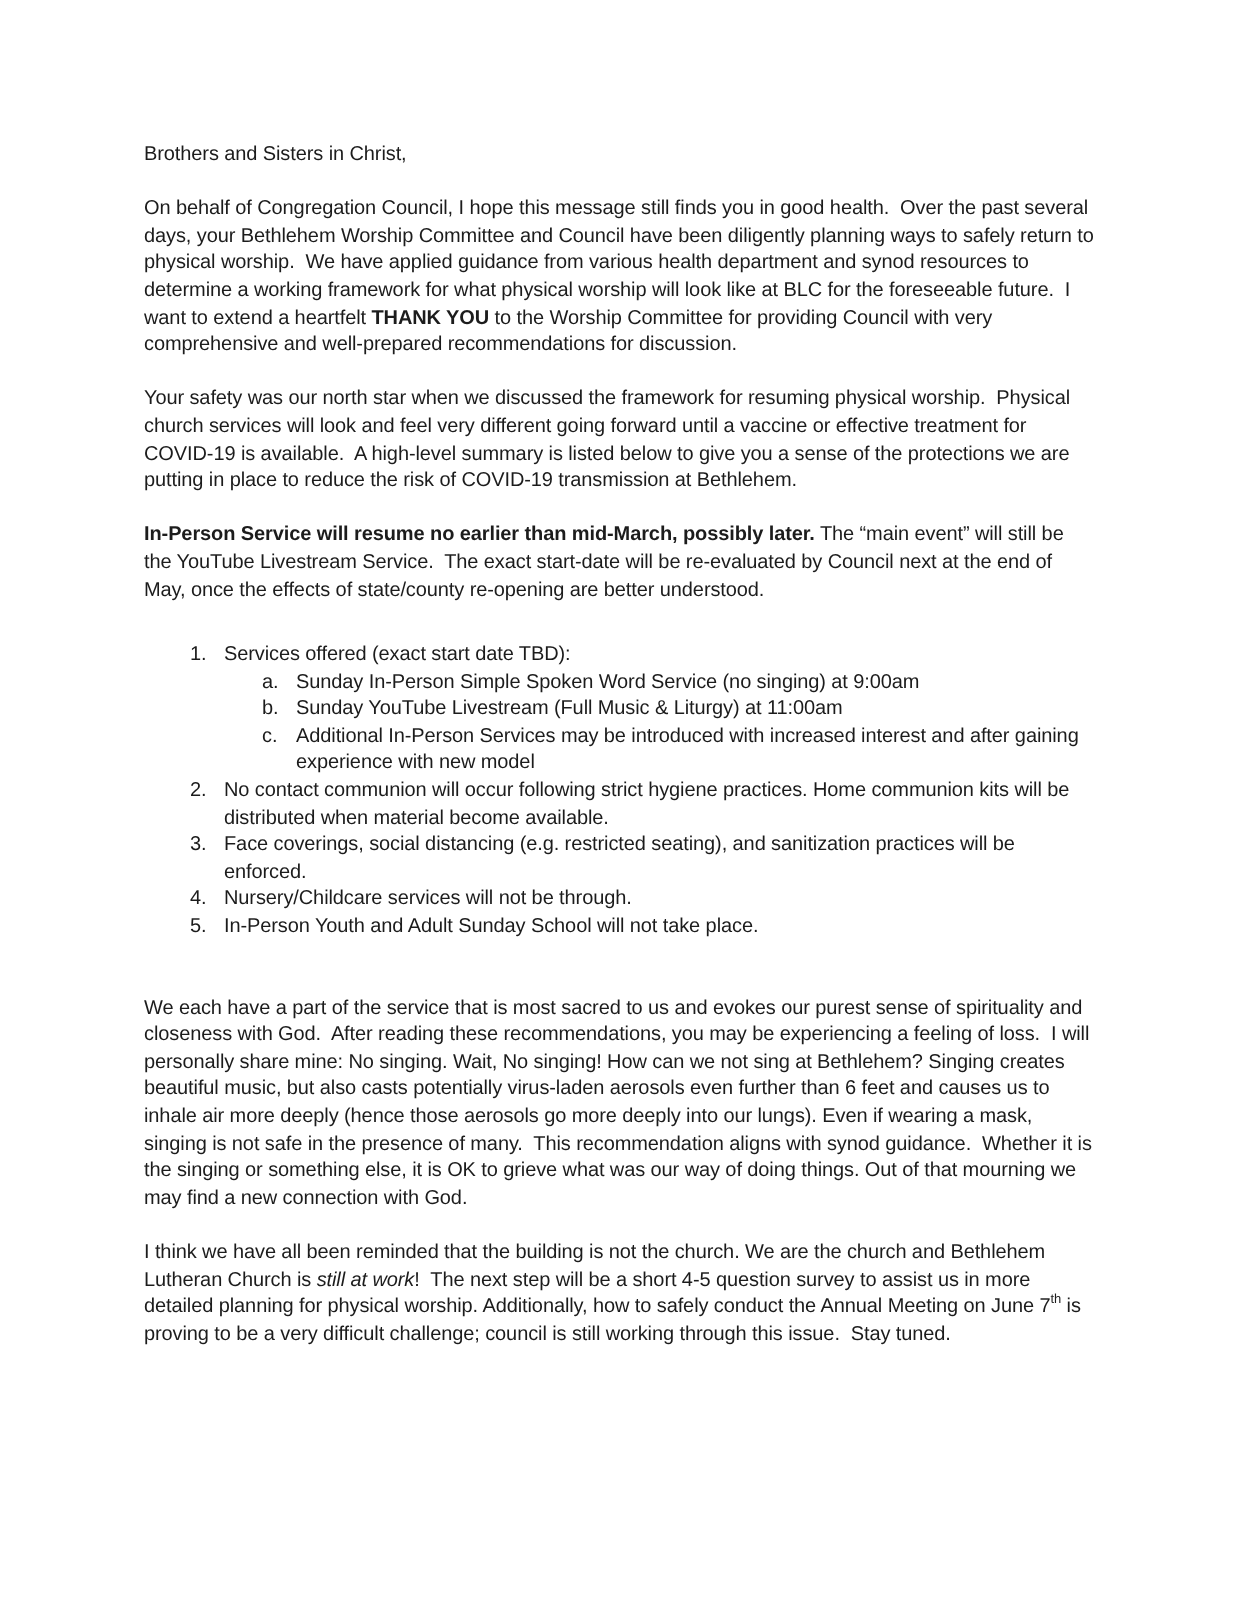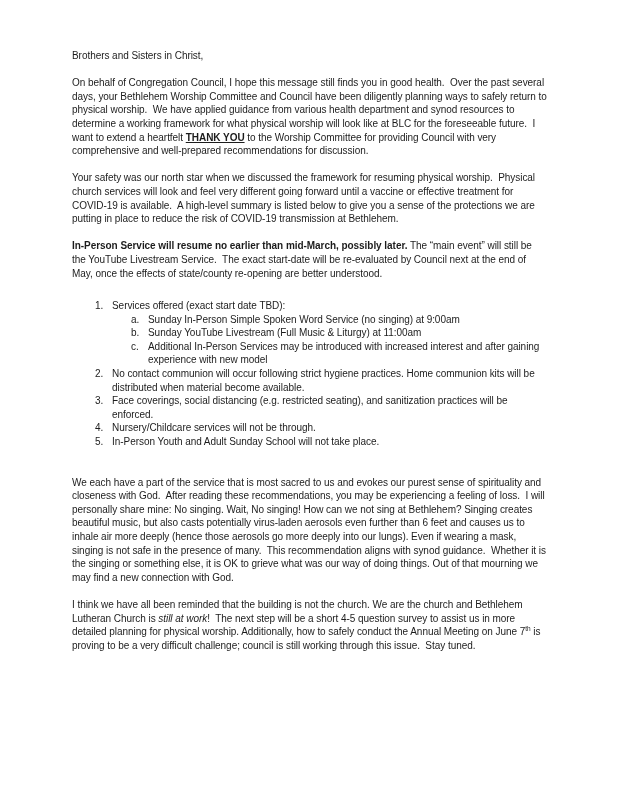--- a/index.html
+++ b/index.html
@@ -9,30 +9,30 @@
     position: relative;
     box-sizing: border-box;
     width: 618px;
     height: 800px;
     background: #ffffff;
     color: #1c1c1c;
     font-family: "Liberation Sans", sans-serif;
     font-size: 10px;
     letter-spacing: -0.05px;
     line-height: 13.6px;
-    padding: 49px 70px 0 72px;
+    padding: 71px 70px 0 72px;
     overflow: hidden;
   }
   .doc-body { width: 100%; }
   .para {
     margin: 0 0 13.6px 0;
     white-space: pre-wrap;
   }
   .b { font-weight: bold; }
-  .u { text-decoration: underline; }
+  .u { }
   .i { font-style: italic; }
   sup { font-size: 6.5px; line-height: 0; vertical-align: super; }
   .list { margin: 19px 0 27px 23px; }
   .list .list { margin: 0 0 0 19px; }
   .list-item { display: flex; align-items: flex-start; }
   .marker { flex: 0 0 17px; }
   .content { flex: 1 1 auto; white-space: pre-wrap; }
 </style>
 </head>
 <body>

